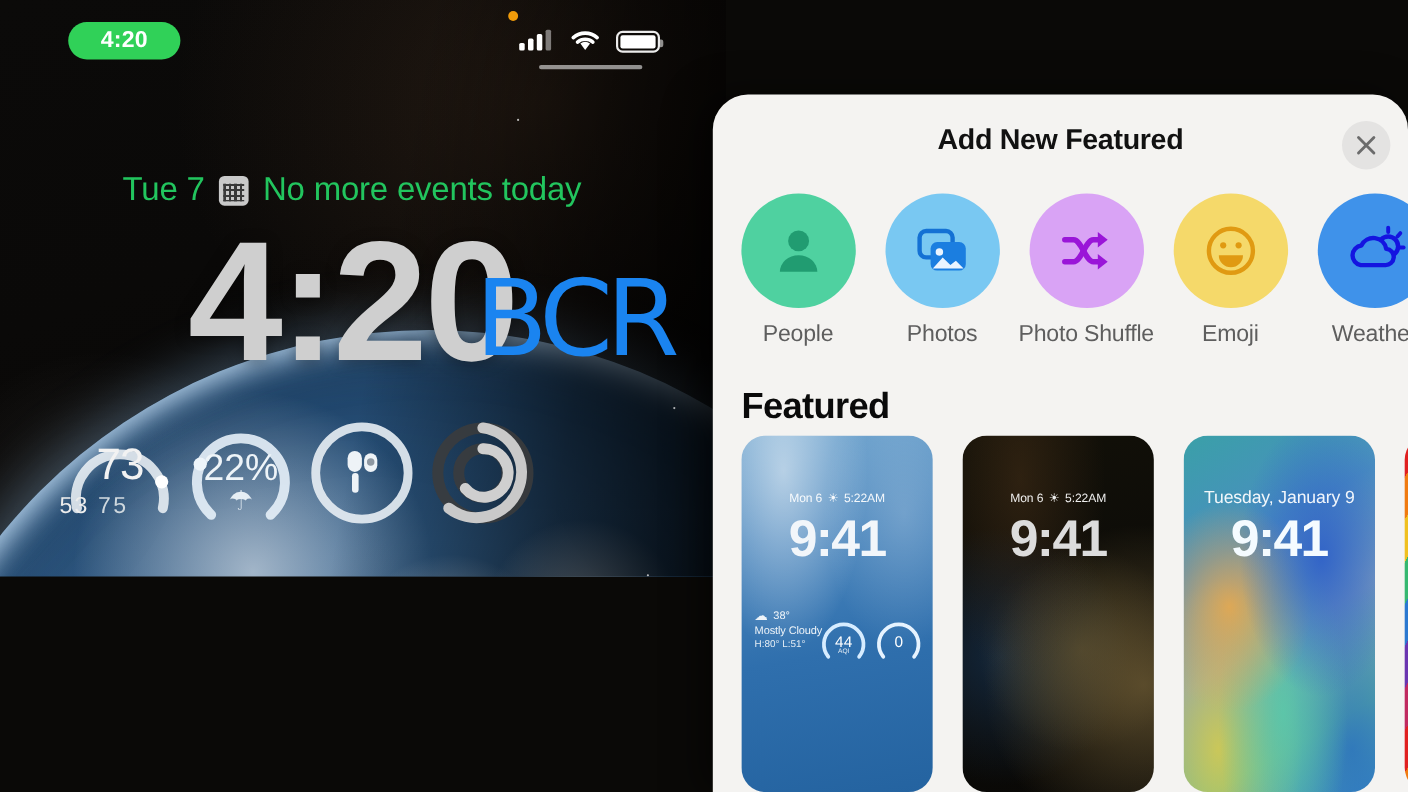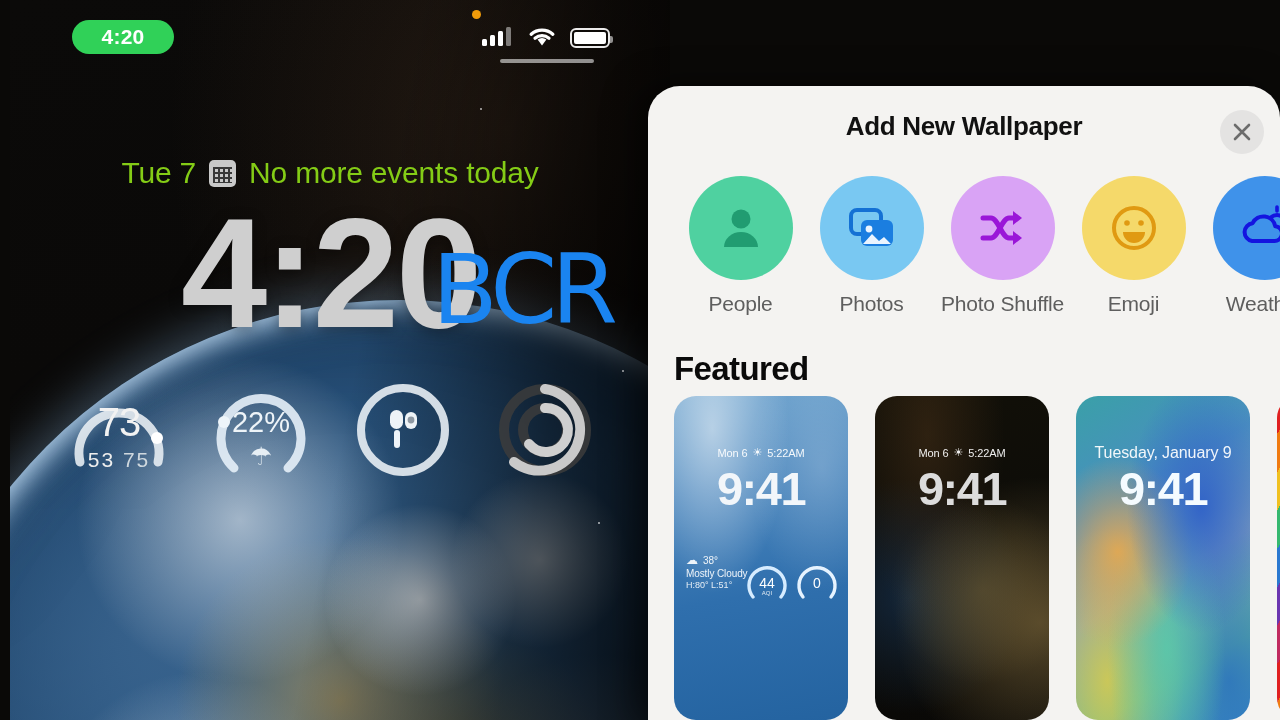--- a/index.html
+++ b/index.html
@@ -18,23 +18,23 @@
     position: relative;
     width: 1280px;
     height: 720px;
     overflow: hidden;
     background: #0a0907;
   }
 
   
   .lockscreen {
     position: absolute;
-    left: 10px; top: 0;
+    left: 0; top: 0;
     width: 660px;
-    height: 720px;
+    height: 524px;
     overflow: hidden;
     background: #060504;
   }
   
   .earth-space {
     position: absolute;
     inset: 0;
     background:
       radial-gradient(circle at 14% 92%, rgba(255,255,255,0.10) 0%, rgba(255,255,255,0) 22%),
       radial-gradient(ellipse at 75% 18%, rgba(120,80,50,0.22) 0%, rgba(0,0,0,0) 48%),
@@ -161,21 +161,21 @@
   
   .ls-date-row {
     position: absolute;
     left: 0; top: 156px;
     width: 640px;
     display: flex;
     align-items: center;
     justify-content: center;
     gap: 13px;
     z-index: 6;
-    color: #84cc16;
+    color: #22c55e;
     font-size: 30px;
     letter-spacing: -0.2px;
   }
   .cal-icon {
     width: 27px; height: 27px;
     border-radius: 5px;
     background: #c9c9c9;
     position: relative;
     overflow: hidden;
   }
@@ -200,49 +200,47 @@
     letter-spacing: -3px;
     line-height: 1;
     text-shadow: 0 2px 14px rgba(0,0,0,0.35);
   }
   .ls-widgets {
     position: absolute;
     left: 54px; top: 378px;
     width: 560px;
     display: flex;
     align-items: center;
-    gap: 32px;
     z-index: 6;
   }
   .wg { position: relative; width: 110px; height: 106px; }
   .wg svg { position: absolute; left: 0; top: 0; }
   .wg-temp-val {
     position: absolute;
     left: 0; top: 22px; width: 110px;
     text-align: center;
     color: #f2f2f2;
     font-size: 40px;
     font-weight: 500;
     letter-spacing: -1px;
   }
   .wg-temp-range {
     position: absolute;
     left: 0; top: 70px; width: 110px;
-    text-align: center;
     color: #ededed;
     font-size: 21px;
     letter-spacing: 2px;
   }
   .wg-temp-range span:last-child { color: #cfd8de; }
   .wg-rain-val {
     position: absolute;
     left: 0; top: 28px; width: 110px;
     text-align: center;
     color: #eef4f8;
-    font-size: 29px;
+    font-size: 34px;
     font-weight: 500;
   }
   .wg-rain-umb {
     position: absolute;
     left: 0; top: 66px; width: 110px;
     text-align: center;
     color: #e6eef4;
     font-size: 25px;
     line-height: 1;
   }
@@ -284,21 +282,21 @@
     justify-content: center;
     cursor: pointer;
   }
   .close-btn svg { display: block; }
 
   .categories {
     position: absolute;
     left: 0; top: 90px;
     width: 632px;
     display: flex;
-    padding-left: 27px;
+    padding-left: 12px;
     box-sizing: border-box;
     gap: 0;
   }
   .cat {
     width: 131px;
     flex: 0 0 131px;
     display: flex;
     flex-direction: column;
     align-items: center;
     cursor: pointer;
@@ -525,21 +523,21 @@
           <path d="M55 30 A22 22 0 1 1 39 66" stroke="#cfcfcf" stroke-width="10" fill="none" stroke-linecap="round"></path>
         </svg>
       </div>
 
     </div>
   </div>
 
   <div class="sheet">
 
     <div class="sheet-header">
-      <div class="sheet-title">Add New Wallpaper</div>
+      <div class="sheet-title">Add New Featured</div>
       <div class="close-btn">
         <svg width="22" height="22" viewBox="0 0 22 22">
           <path d="M4 4 L18 18 M18 4 L4 18" stroke="#6c6c6c" stroke-width="2.6" stroke-linecap="round"></path>
         </svg>
       </div>
     </div>
 
     <div class="categories">
 
       <div class="cat">

